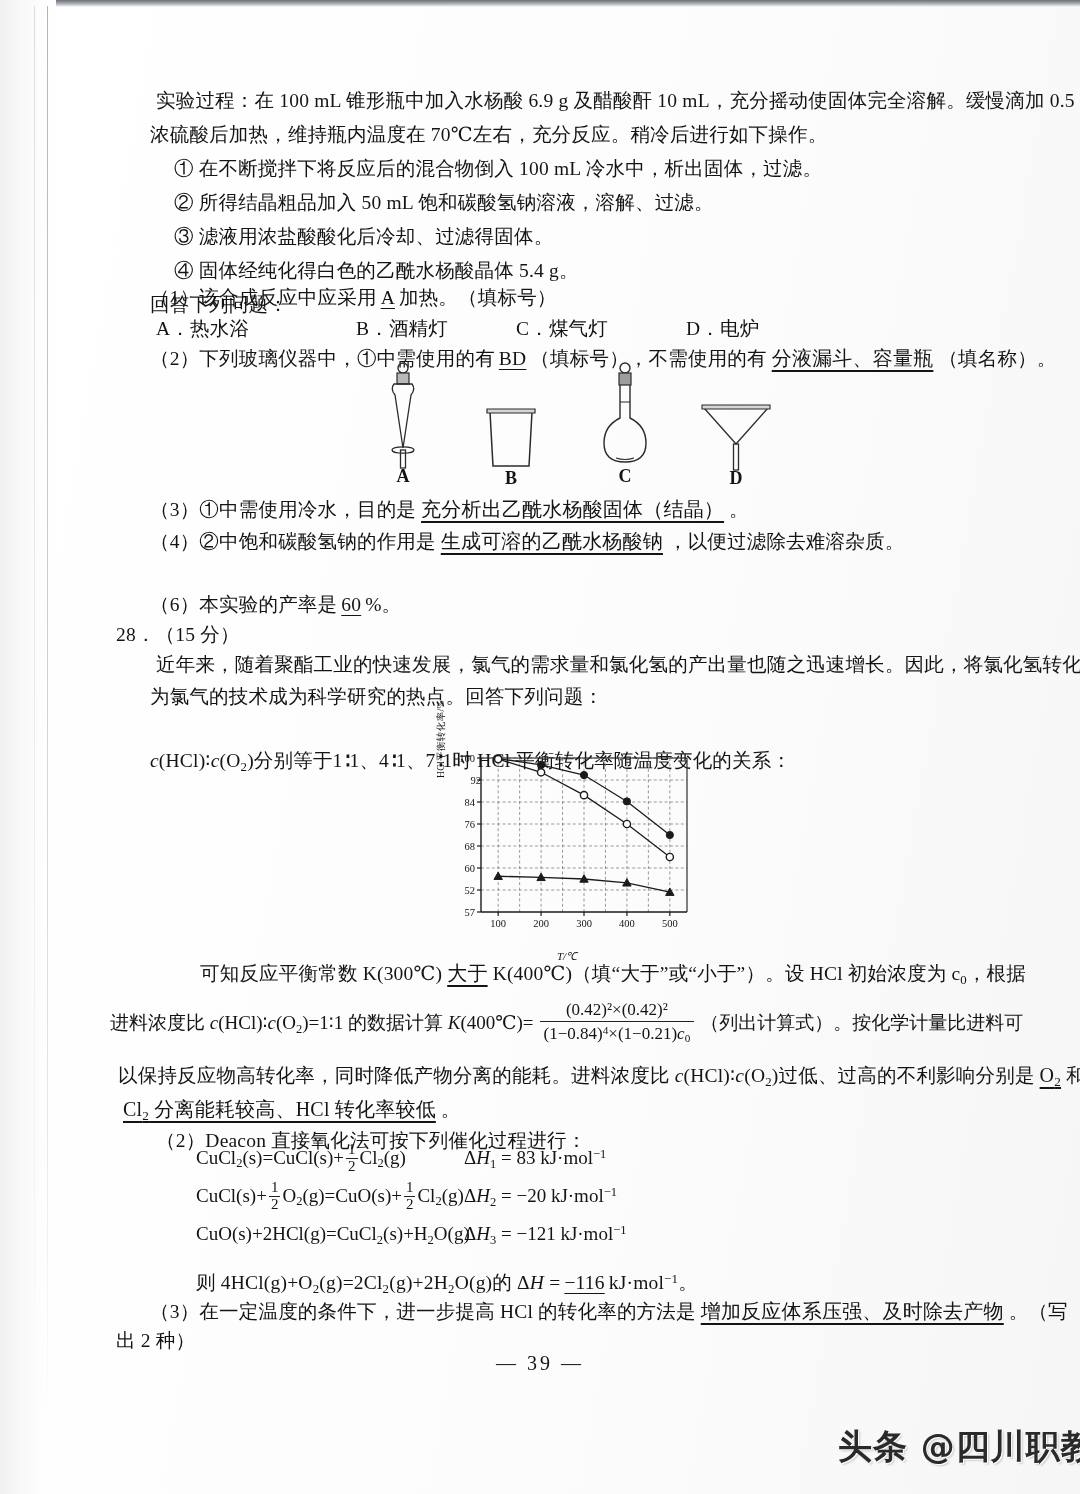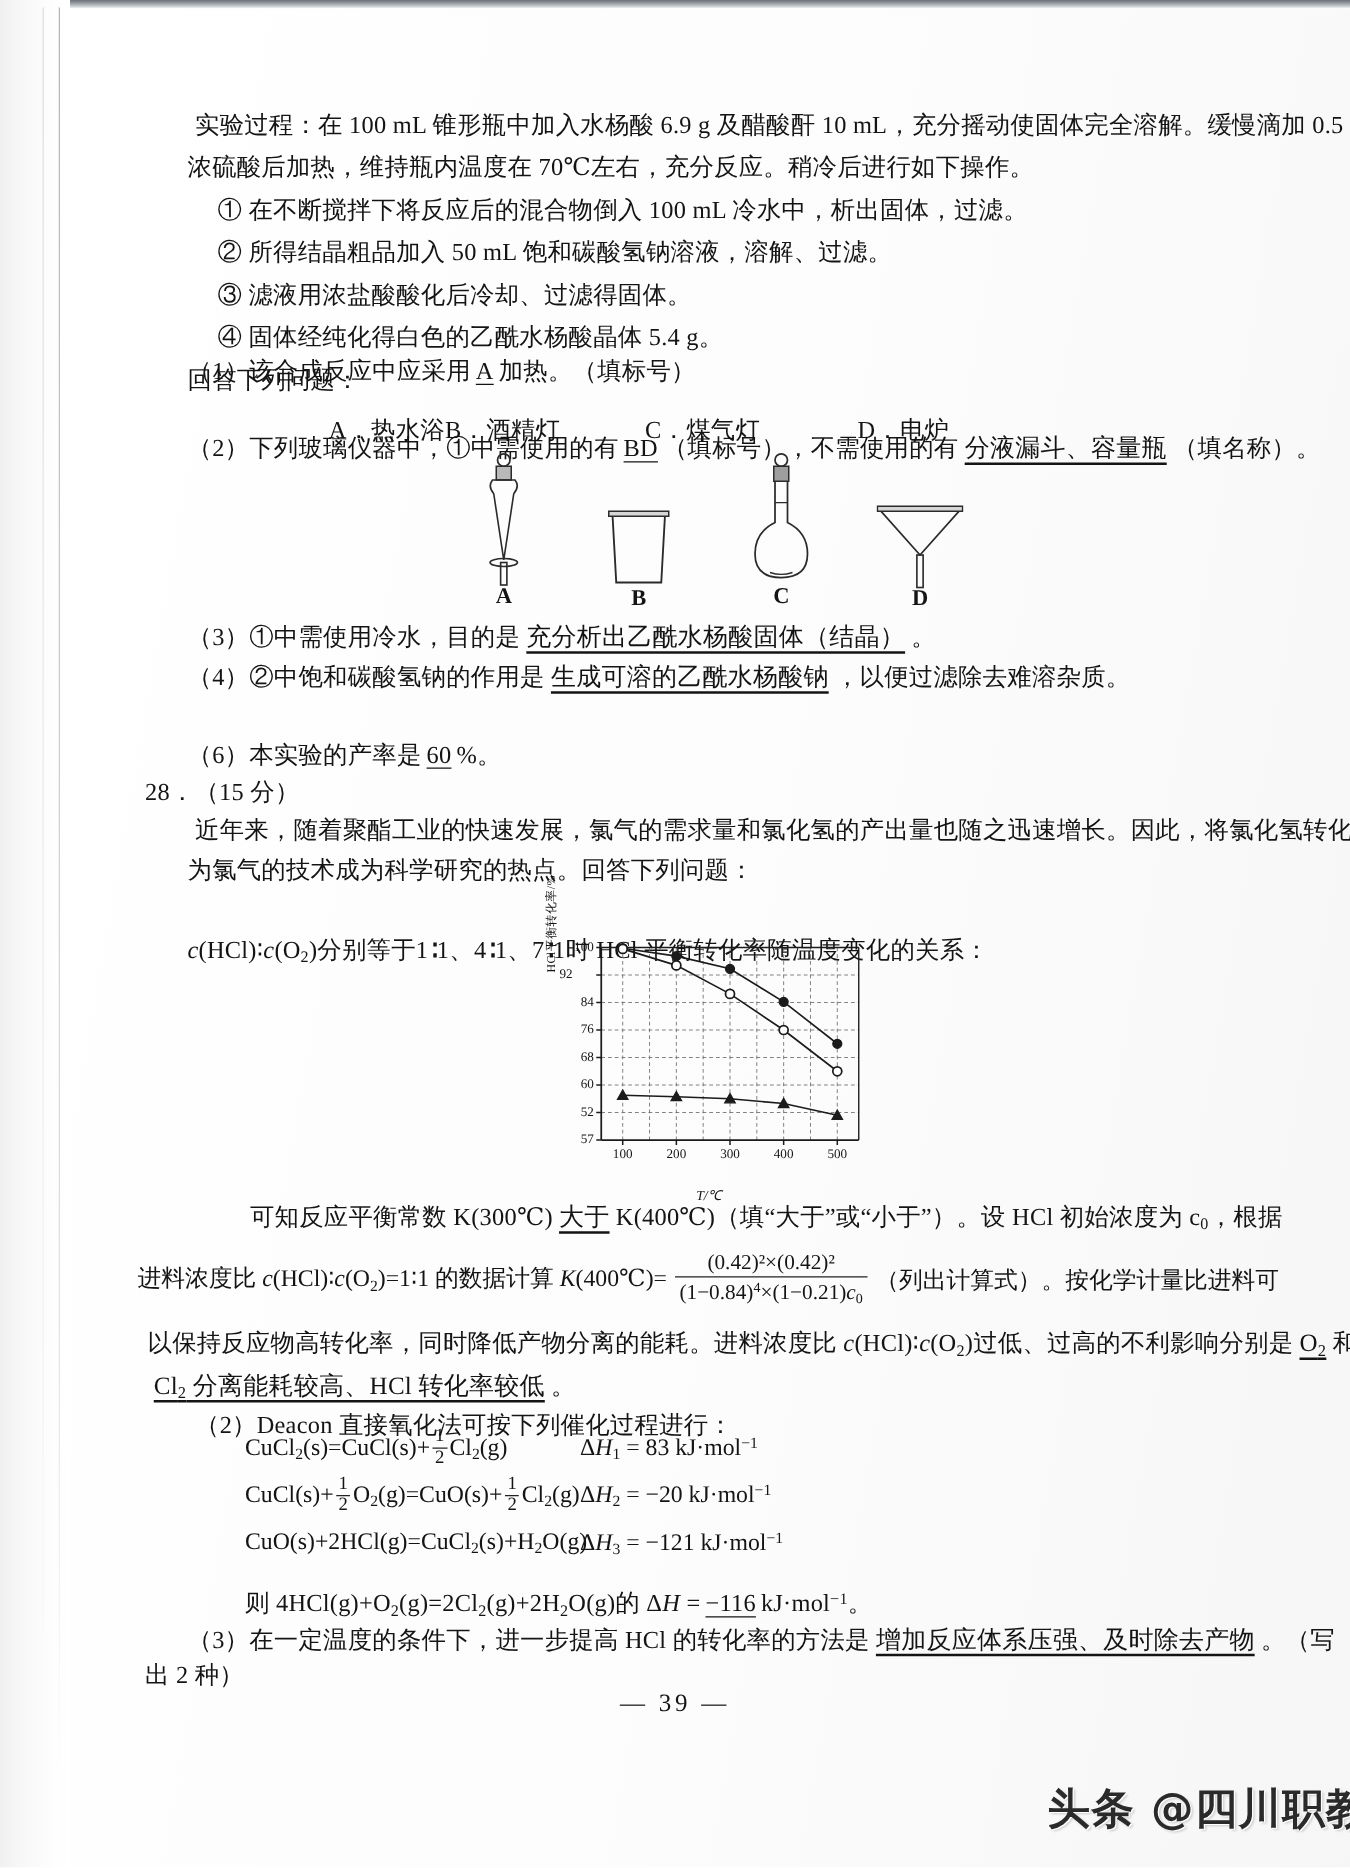--- a/index.html
+++ b/index.html
@@ -147,21 +147,21 @@
     <div class="ln" style="margin-left:18px;">③ 滤液用浓盐酸酸化后冷却、过滤得固体。</div>
     <div class="ln" style="margin-left:18px;">④ 固体经纯化得白色的乙酰水杨酸晶体 5.4 g。</div>
     <div class="ln" style="margin-left:-6px;">回答下列问题：</div>
   </div>
 
   <div class="blk ln" style="left:150px;top:281px;">
     <span>（1）该合成反应中应采用</span><span class="fill">A</span><span>加热。（填标号）</span>
   </div>
 
   <div class="blk ln" style="left:156px;top:312px;width:760px;">
-    <span style="display:inline-block;width:200px;text-align:right;">A．热水浴</span><span style="display:inline-block;width:160px;margin-top:16px;">B．酒精灯</span><span style="display:inline-block;width:170px;">C．煤气灯</span><span style="display:inline-block;">D．电炉</span>
+    <span style="display:inline-block;width:200px;">A．热水浴</span><span style="display:inline-block;width:160px;">B．酒精灯</span><span style="display:inline-block;width:170px;">C．煤气灯</span><span style="display:inline-block;">D．电炉</span>
   </div>
 
   <div class="blk ln" style="left:150px;top:341px;">
     <span>（2）下列玻璃仪器中，①中需使用的有</span><span class="fill">BD</span><span>（填标号），不需使用的有</span><span class="hand">分液漏斗、容量瓶</span><span>（填名称）。</span>
   </div>
 
   <div id="glassware">
 
     <div class="gw" style="left:28px;top:0;">
       <svg width="70" height="108" viewBox="0 0 70 108">
@@ -221,21 +221,21 @@
 
   <div id="chart-figure">
     <div id="chart-ylabel">HCl平衡转化率/%</div>
     <div id="chart-yticks">
         <div class="ytick" style="top: 160px; right: 222px;">57</div>
         <div class="ytick" style="top: 138px; right: 222px;">52</div>
         <div class="ytick" style="top: 116px; right: 222px;">60</div>
         <div class="ytick" style="top: 94px; right: 222px;">68</div>
         <div class="ytick" style="top: 72px; right: 222px;">76</div>
         <div class="ytick" style="top: 50px; right: 222px;">84</div>
-        <div class="ytick" style="top: 28px; right: 239px; text-align: right;">92</div>
+        <div class="ytick" style="top: 28px; right: 216px; text-align: right;">92</div>
         <div class="ytick" style="top: 6px; right: 222px;">100</div>
       </div>
     <div id="chart-xticks">
         <div class="xtick" style="left: 61.1667px; top: 166px;">100</div>
         <div class="xtick" style="left: 104.083px; top: 166px;">200</div>
         <div class="xtick" style="left: 147px; top: 166px;">300</div>
         <div class="xtick" style="left: 189.917px; top: 166px;">400</div>
         <div class="xtick" style="left: 232.833px; top: 166px;">500</div>
       </div>
     <svg id="chart-svg" width="260" height="182" viewBox="0 0 260 182">

